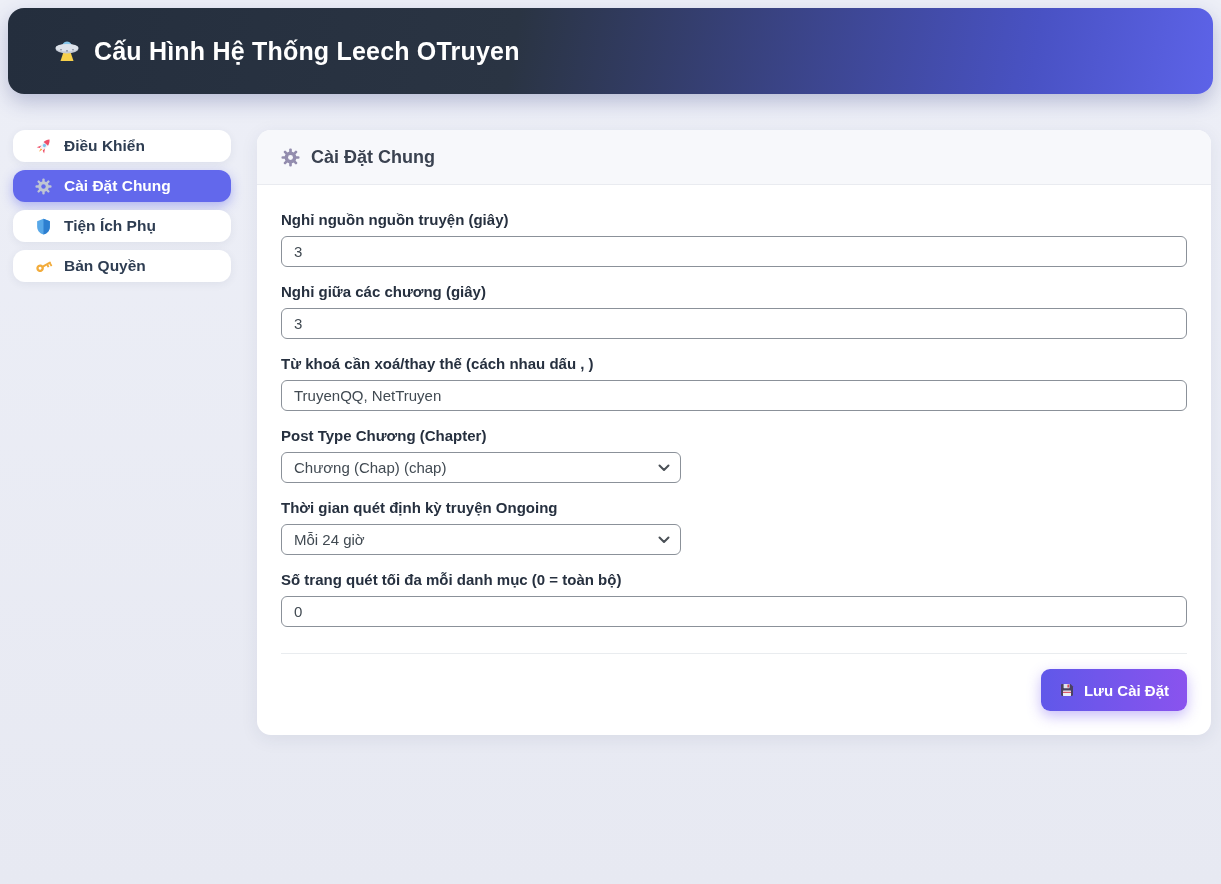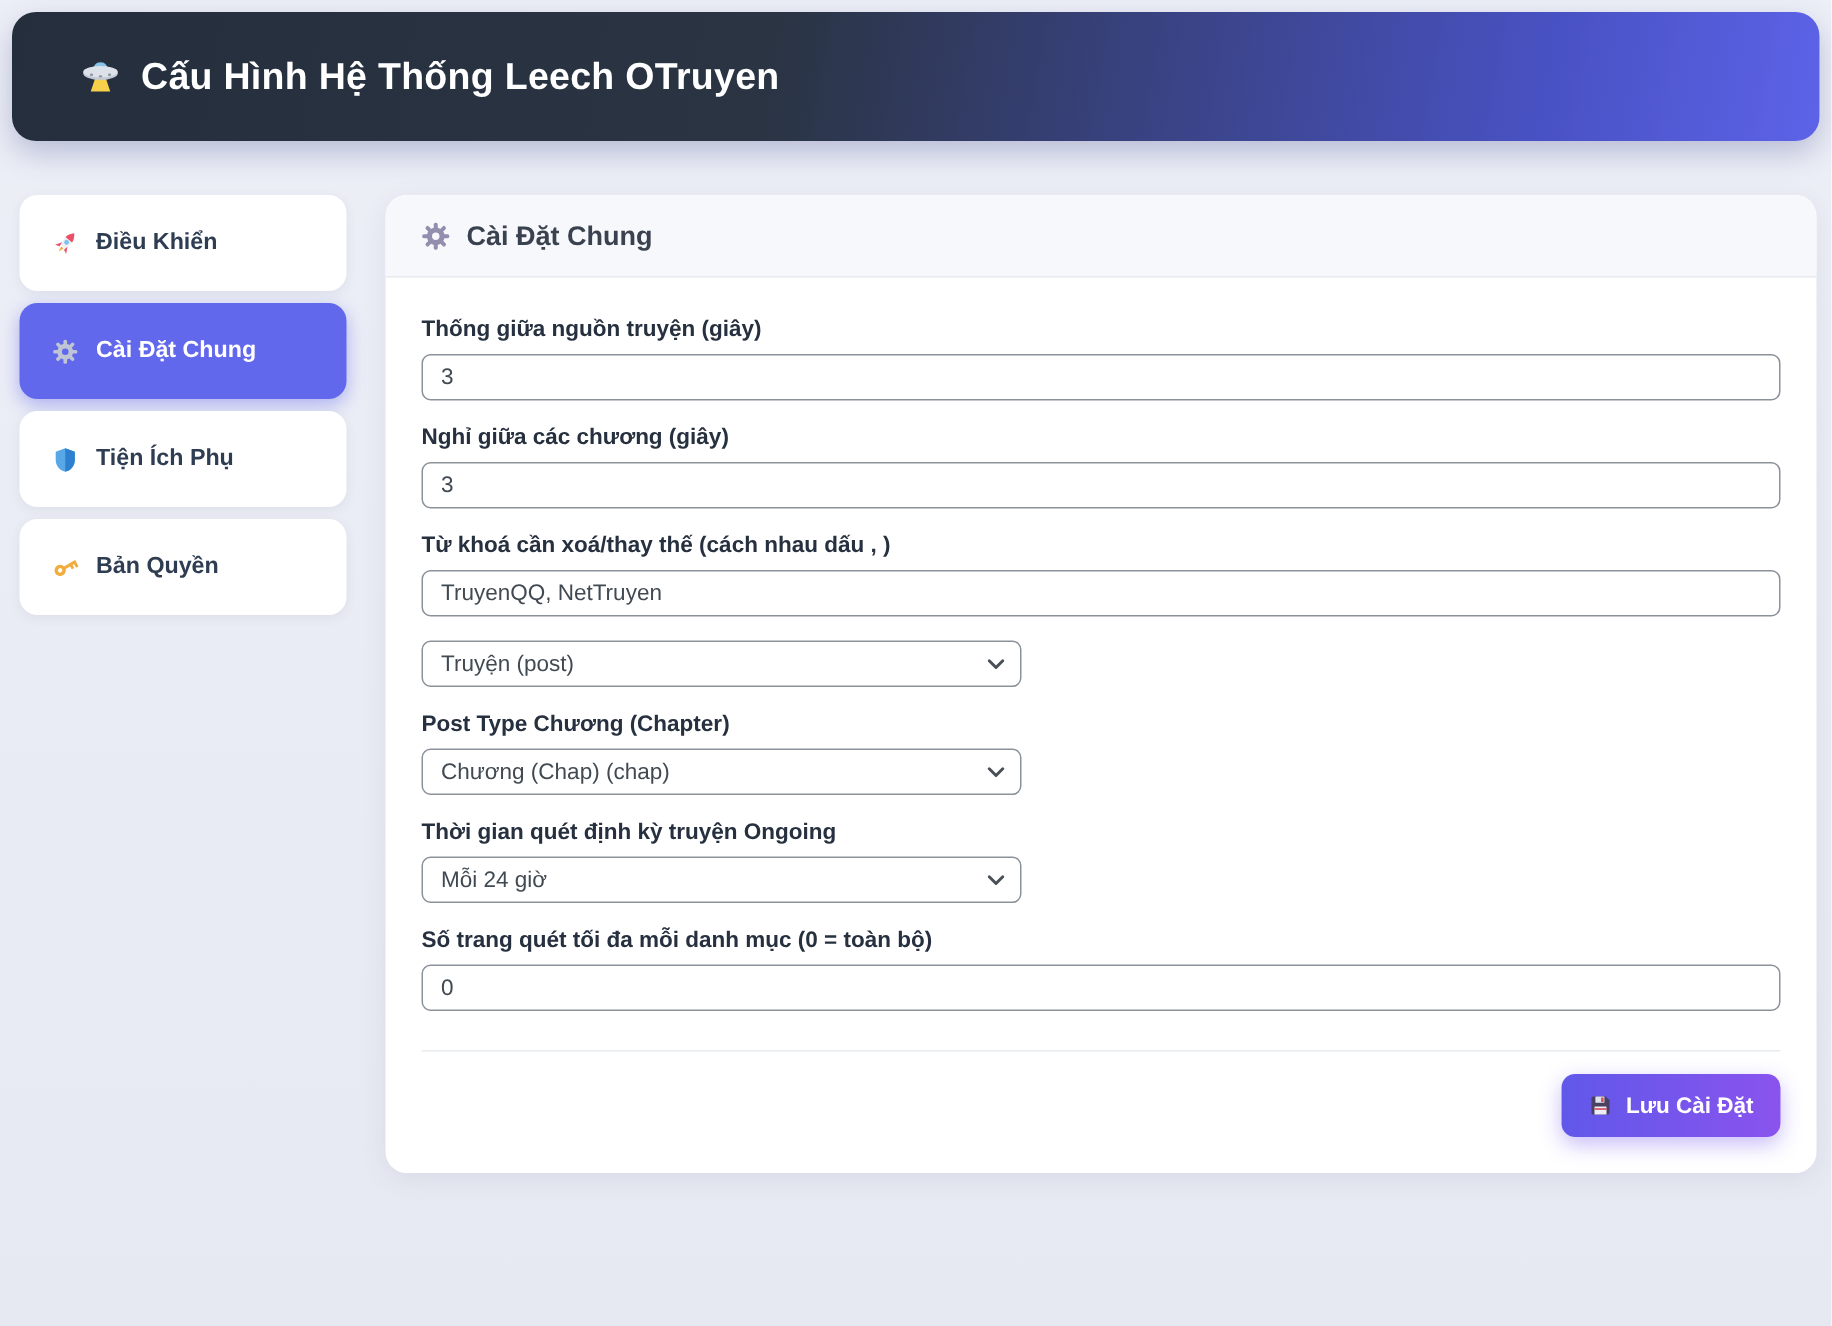--- a/index.html
+++ b/index.html
@@ -26,21 +26,21 @@
     background:rgba(255,255,255,0.24); color:#f3f5ff;
     font-size:14.5px; padding:7px 17px; border-radius:999px;
   }
 
   
   .layout { display:flex; align-items:flex-start; gap:26px; padding:28px 10px 0 13px; }
 
   
   .sidebar { width:218px; flex-shrink:0; }
   .side-item {
-    height:64px; margin-bottom:8px; background:#ffffff; border-radius:12px;
+    height:32px; margin-bottom:8px; background:#ffffff; border-radius:12px;
     display:flex; align-items:center; gap:11px; padding-left:21px;
     color:#2e3d52; font-size:15.5px; font-weight:bold; cursor:pointer;
     box-shadow:0 2px 8px rgba(40,50,90,0.07);
   }
   .side-item.active { background:#6268ec; color:#ffffff; box-shadow:0 4px 12px rgba(98,104,236,0.45); }
   .side-icon { display:inline-flex; width:19px; justify-content:center; }
 
   
   .main-card {
     flex:1; background:#ffffff; border-radius:14px; overflow:hidden;
@@ -177,46 +177,36 @@
           </g>
           <circle cx="10" cy="10" r="2.6" fill="#f7f8fb"></circle>
         </svg>
       </span>
       <span>Cài Đặt Chung</span>
     </div>
 
     <div class="card-body">
 
       <div class="field">
-        <label class="field-label">Thống giữa nguồn truyện (giây)</label>
+        <label class="field-label">Nghỉ nguồn nguồn truyện (giây)</label>
         <input class="text-input" type="text" value="3" style="">
       </div>
 
       <div class="field">
         <label class="field-label">Nghỉ giữa các chương (giây)</label>
         <input class="text-input" type="text" value="3" style="">
       </div>
 
       <div class="field">
         <label class="field-label">Từ khoá cần xoá/thay thế (cách nhau dấu , )</label>
         <input class="text-input" type="text" value="TruyenQQ, NetTruyen" style="">
       </div>
 
 
       <div class="field">
-        <div class="select-wrap">
-          <select class="select-input">
-            <option>Truyện (post)</option>
-          </select>
-          <span class="chevron">
-            <svg width="12" height="8" viewBox="0 0 12 8">
-                <polyline points="1.5,1.5 6,6 10.5,1.5" fill="none" stroke="#4a5056" stroke-width="2" stroke-linecap="round" stroke-linejoin="round"></polyline>
-              </svg>
-          </span>
-        </div>
       </div>
 
       <div class="field">
         <label class="field-label">Post Type Chương (Chapter)</label>
         <div class="select-wrap">
           <select class="select-input">
             <option>Chương (Chap) (chap)</option>
           </select>
           <span class="chevron">
             <svg width="12" height="8" viewBox="0 0 12 8">

